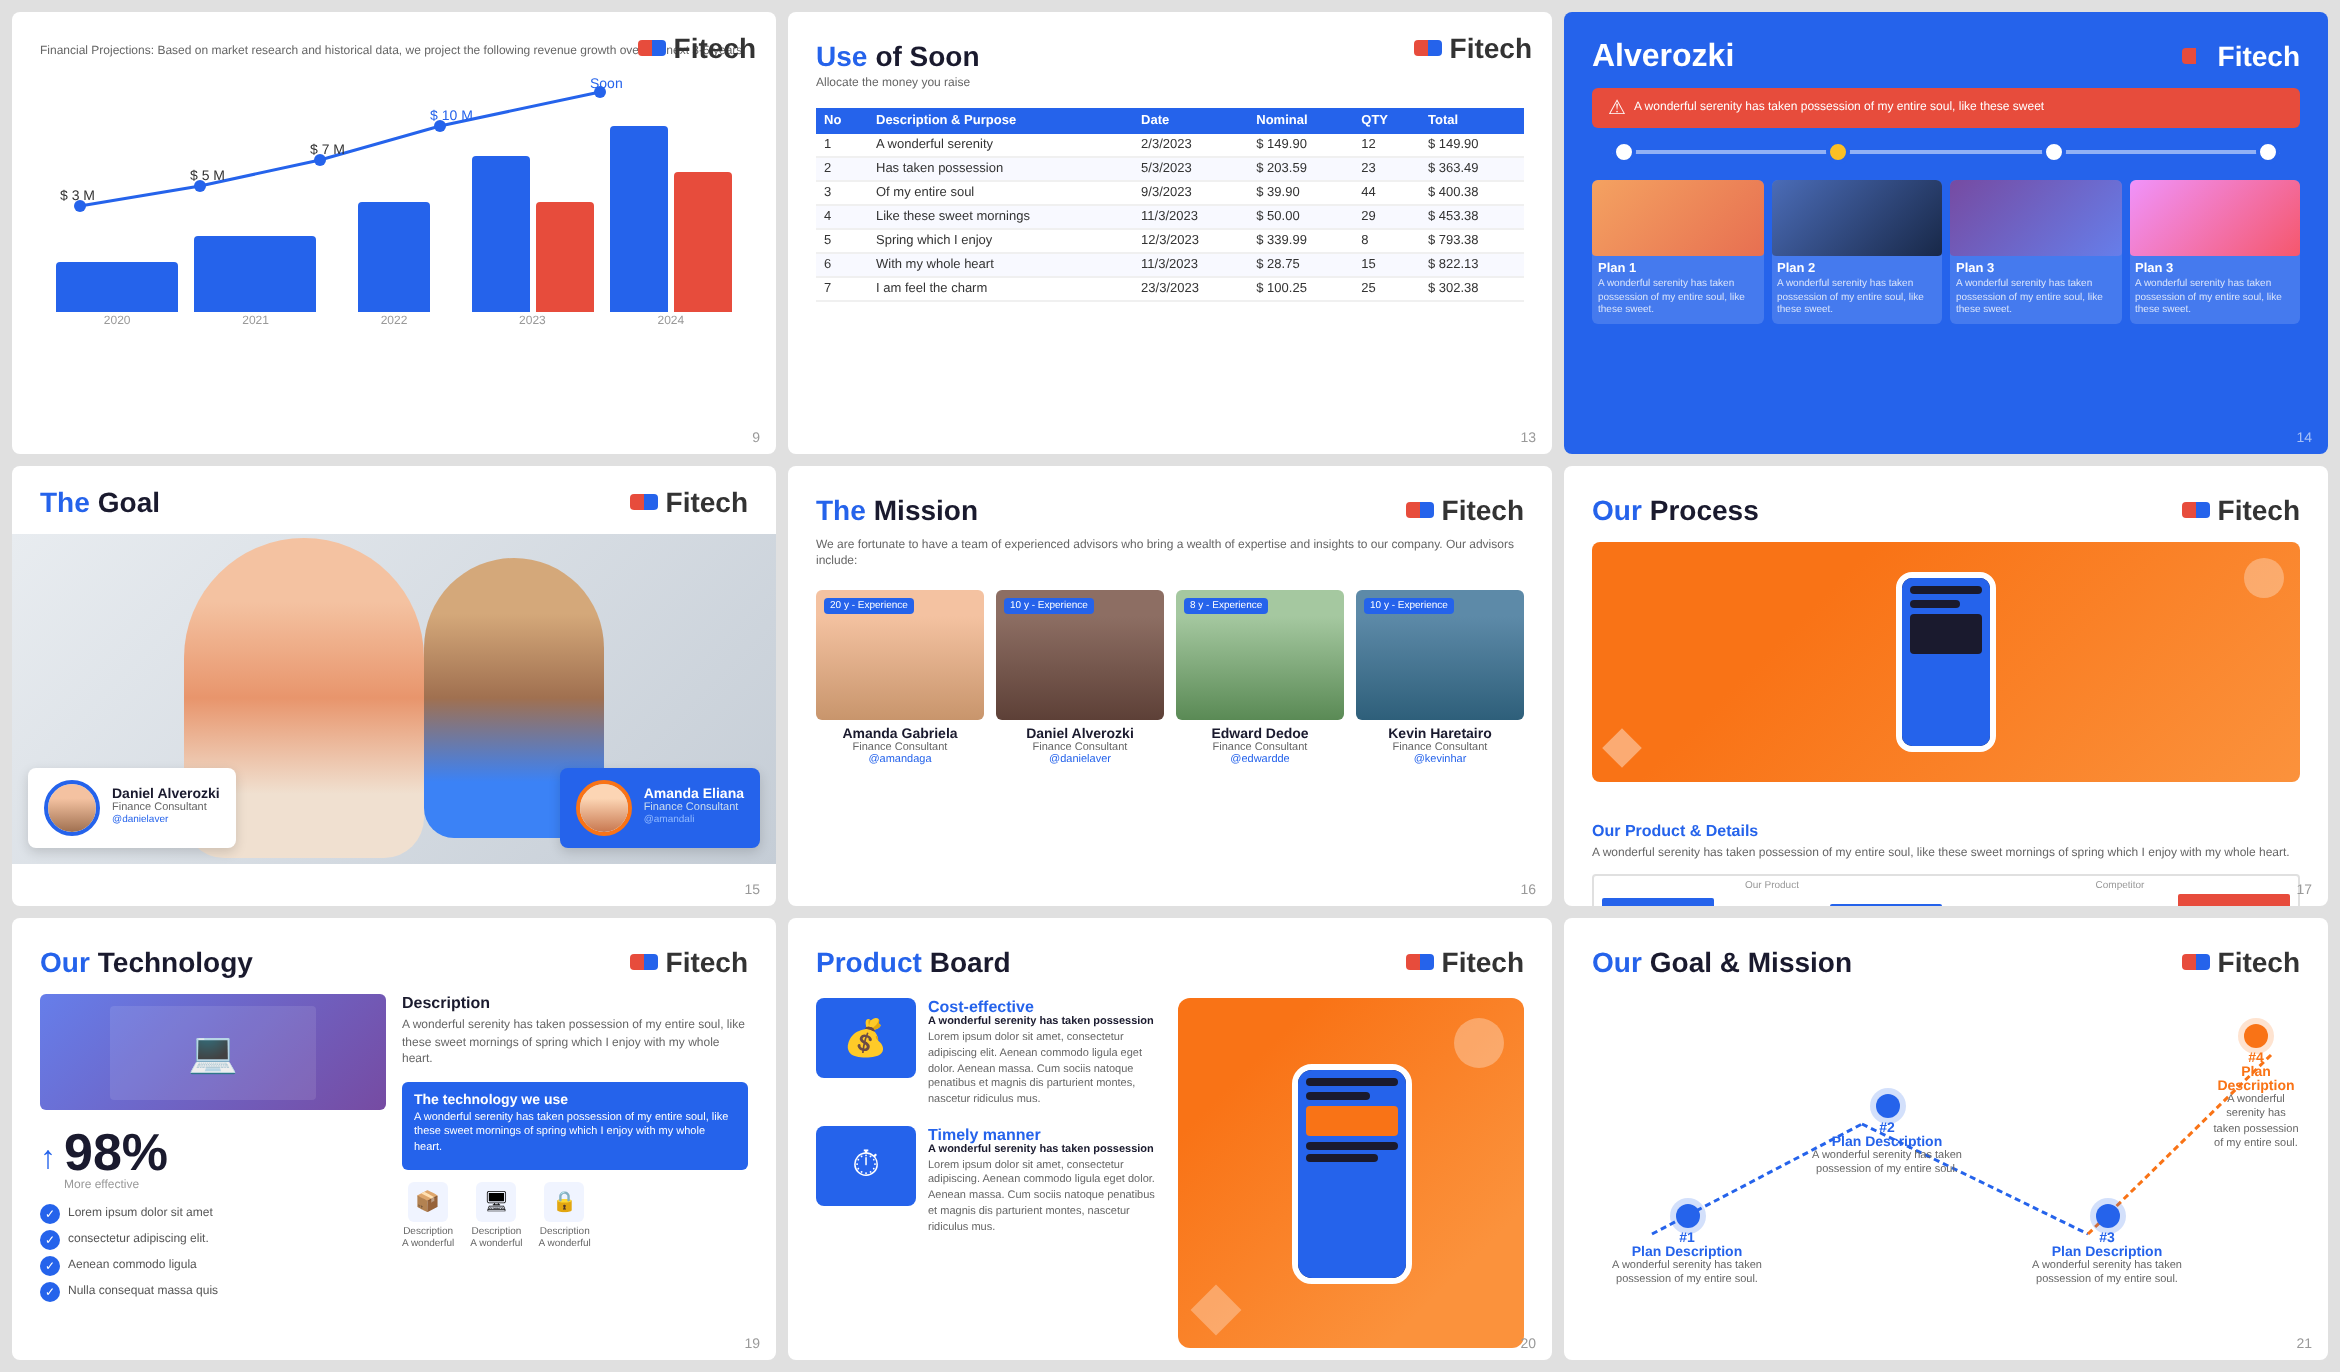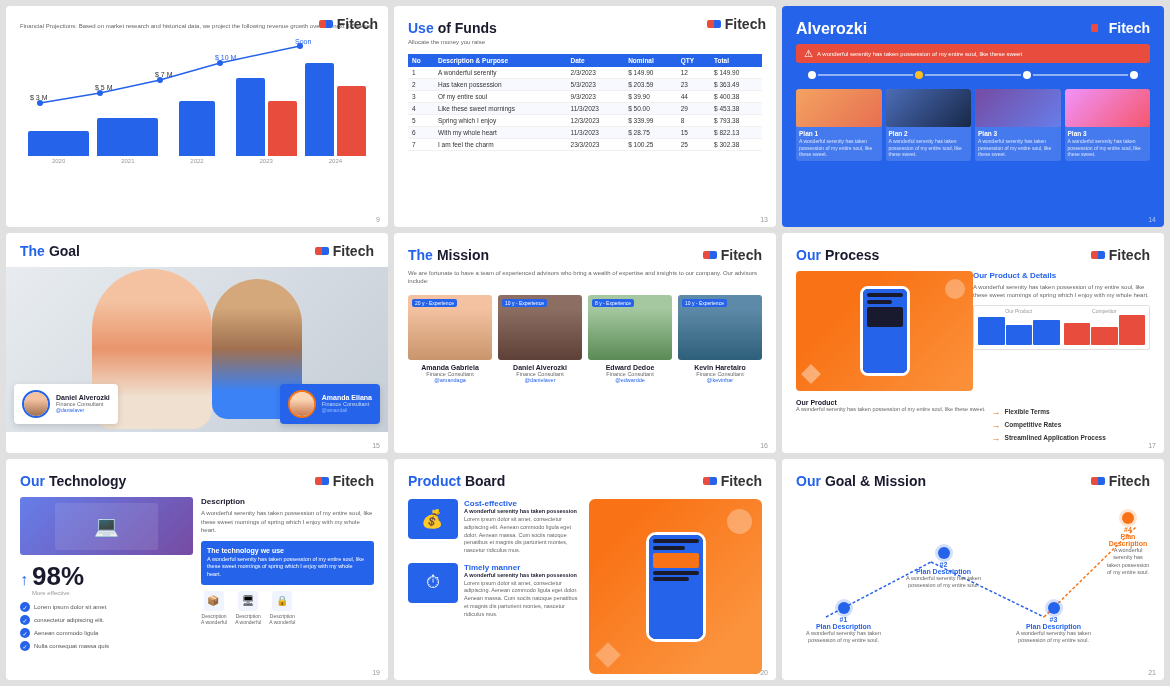--- a/index.html
+++ b/index.html
@@ -328,21 +328,21 @@
           <div class="bar-label">2024</div>
         </div>
       </div>
     </div>
     <div class="bottom-page-num">9</div>
   </div>
 
   <div class="card card-2">
     <div class="two-col-title">
       <span class="card-title-blue">Use</span>
-      <span class="card-title-dark">of Funds</span>
+      <span class="card-title-dark">of Soon</span>
     </div>
     <div class="card-logo">
       <div class="logo-dot"></div>
       <span>Fitech</span>
     </div>
     <div class="card-subtitle">Allocate the money you raise</div>
     <table class="funds-table">
       <thead>
         <tr>
           <th>No</th>
@@ -569,21 +569,21 @@
     <div style="display:flex;justify-content:space-between;align-items:flex-start">
       <div class="two-col-title">
         <span class="card-title-blue">Our</span>
         <span class="card-title-dark">Process</span>
       </div>
       <div class="card-logo" style="position:relative;top:0;right:0">
         <div class="logo-dot"></div>
         <span>Fitech</span>
       </div>
     </div>
-    <div style="display:grid;grid-template-columns:1fr 1fr;gap:0;margin-top:6px">
+    <div style="display:grid;grid-template-columns:1fr;gap:20px;margin-top:6px">
       <div class="product-phone">
         <div class="phone-shape">
           <div class="phone-screen">
             <div style="background:#1a1a2e;height:4px;border-radius:2px;margin-bottom:3px"></div>
             <div style="background:#1a1a2e;height:4px;border-radius:2px;width:70%;margin-bottom:3px"></div>
             <div style="background:#1a1a2e;height:20px;border-radius:2px"></div>
           </div>
         </div>
 
         <div style="position:absolute;top:8px;right:8px;width:20px;height:20px;border-radius:50%;background:rgba(255,255,255,0.3)"></div>

